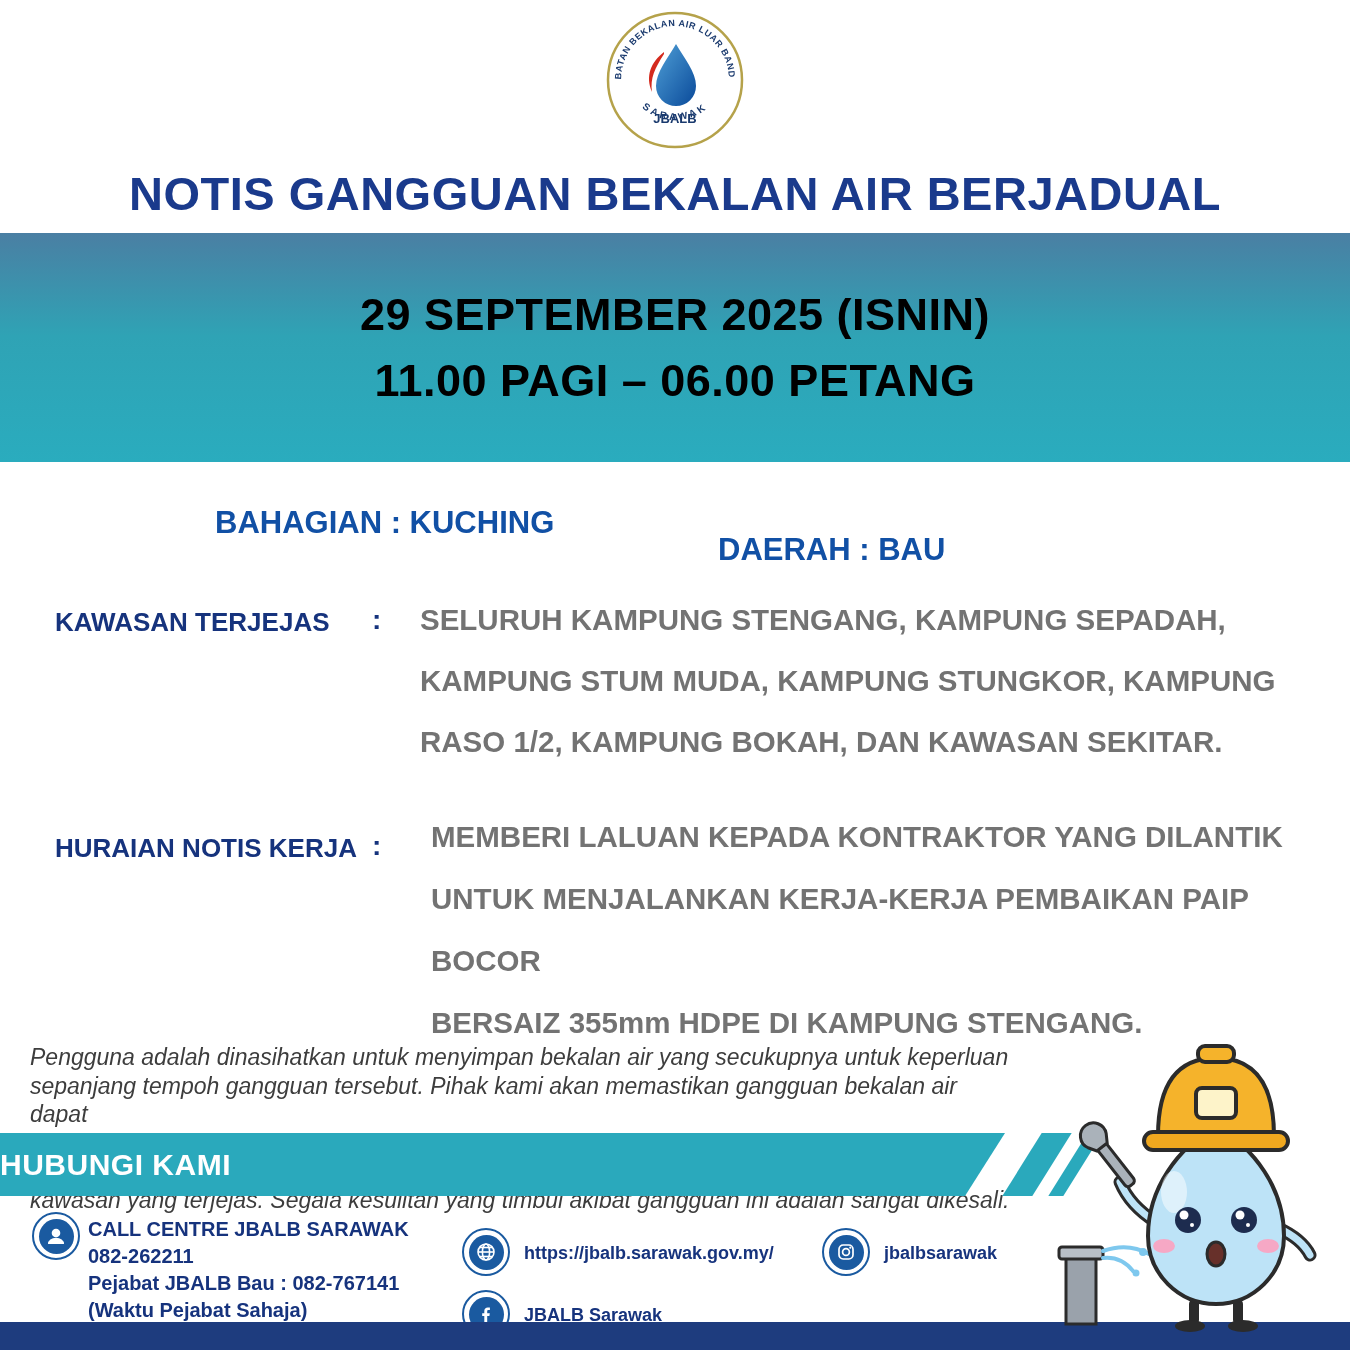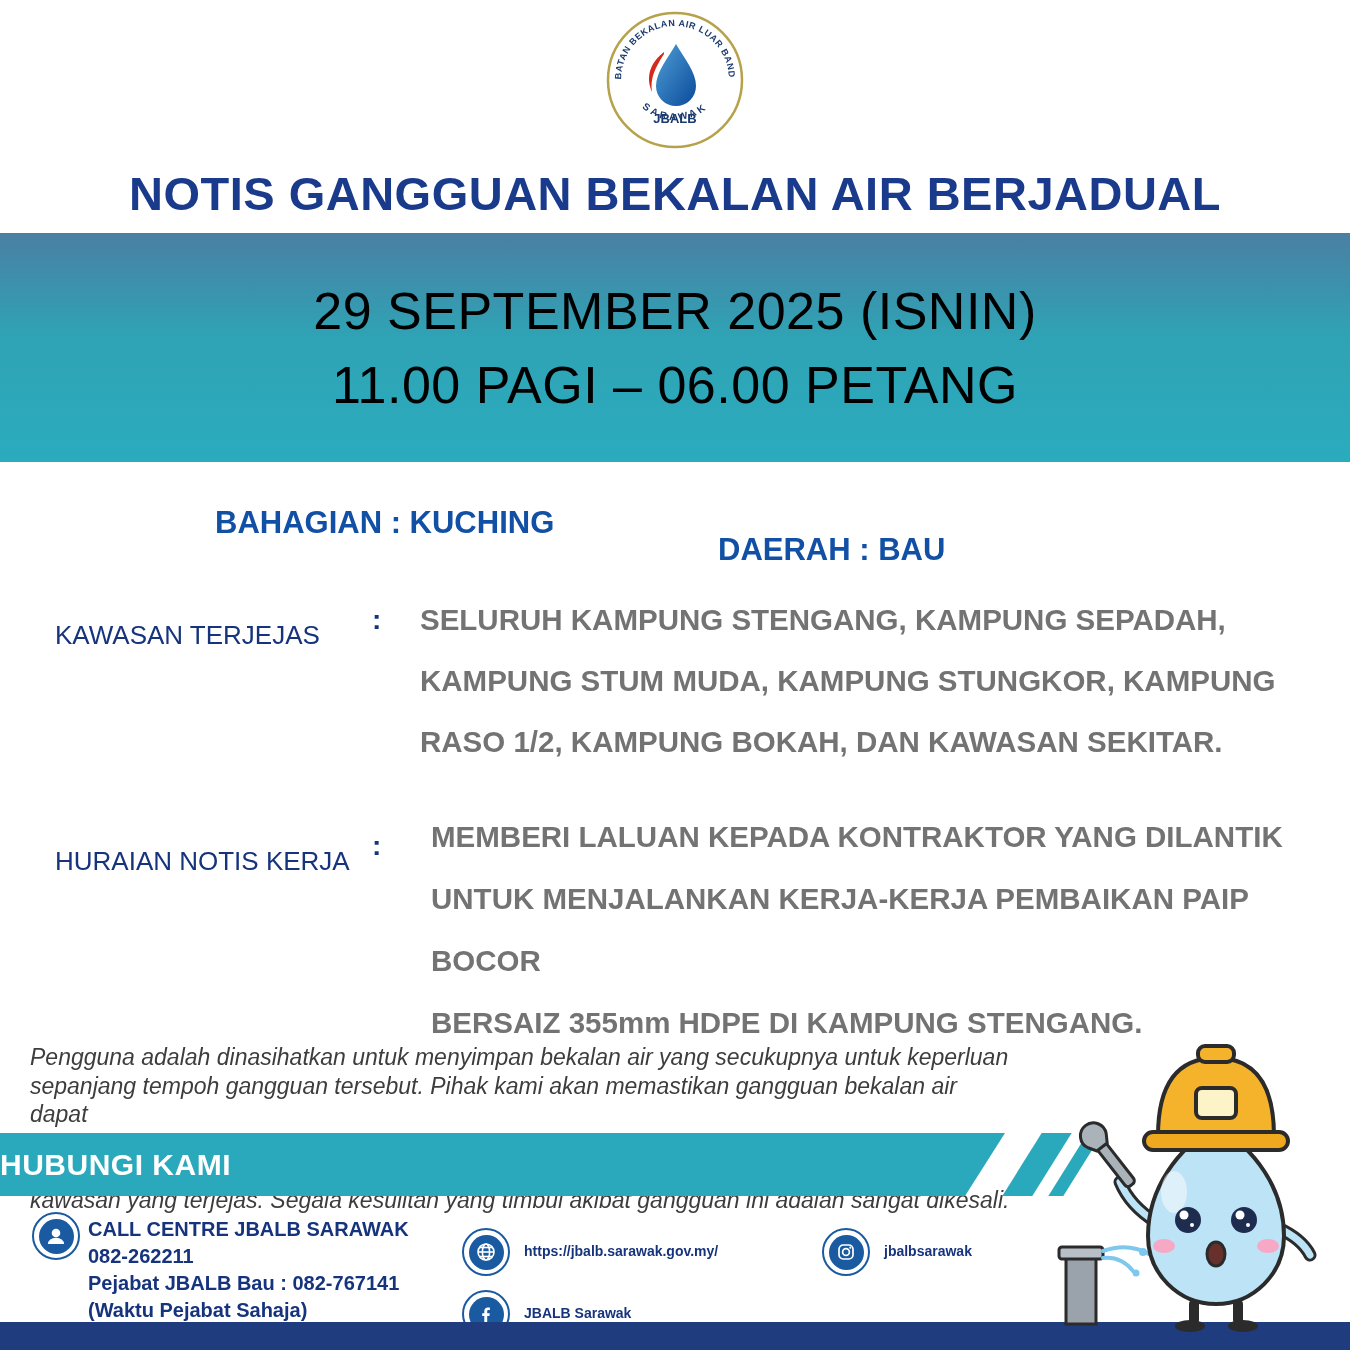--- a/index.html
+++ b/index.html
@@ -17,27 +17,27 @@
     text-align:center; font-size:47px; font-weight:bold;
     color:#1a3a8c; letter-spacing:0.5px;
   }
   
   .banner {
     position:absolute; left:0; top:233px; width:1350px; height:229px;
     background:linear-gradient(180deg, #4a7fa3 0%, #2fa3b5 45%, #2aacbe 100%);
     display:flex; flex-direction:column; align-items:center; justify-content:center;
     gap:14px;
   }
-  .banner .line { color:#000; font-weight:normal; font-size:52px; letter-spacing:0.5px; }
+  .banner .line { color:#000; font-weight:bold; font-size:45px; letter-spacing:0.5px; }
   
   .loc { position:absolute; font-size:31px; font-weight:bold; color:#1150a5; }
   .loc.bahagian { left:215px; top:505px; }
   .loc.daerah   { left:718px; top:532px; }
   
-  .d-label { position:absolute; left:55px; font-size:26px; font-weight:normal; color:#16337d;margin-top:13px; }
+  .d-label { position:absolute; left:55px; font-size:26px; font-weight:bold; color:#16337d; }
   .d-colon { position:absolute; left:372px; font-size:28px; font-weight:bold; color:#16337d; }
   .d-content { position:absolute; left:420px; width:900px; font-size:29.5px; font-weight:bold; color:#737373; }
   .kawasan-label { top:607px; } .kawasan-colon { top:604px; }
   .kawasan-content { top:589px; line-height:61px; }
   .huraian-label { top:833px; } .huraian-colon { top:830px; }
   .huraian-content { top:806px; line-height:62px;margin-left:11px; }
   
   .advisory { position:absolute; left:30px; top:1043px; width:980px;
     font-style:italic; font-size:23px; line-height:28.5px; color:#3d3d3d; }
   
@@ -50,21 +50,21 @@
   .contact-banner-text { color:#ffffff; font-weight:bold; font-size:30px; letter-spacing:0.5px; }
   .stripe { position:absolute; top:1133px; height:63px; background:#2aa9bc; transform:skewX(-32deg); }
   .stripe-1 { left:1022px; width:30px; }
   .stripe-2 { left:1068px; width:15px; }
   
   .c-icon { position:absolute; width:48px; height:48px; border-radius:50%;
     border:2.5px solid #1a5aa0; background:#fff;
     display:flex; align-items:center; justify-content:center; }
   .c-icon-inner { width:35px; height:35px; border-radius:50%; background:#1a5aa0;
     display:flex; align-items:center; justify-content:center; }
-  .c-text { position:absolute; color:#16337d; font-weight:bold; font-size:14px; }
+  .c-text { position:absolute; color:#16337d; font-weight:bold; font-size:18px; }
   .cc-block { position:absolute; left:88px; top:1216px; line-height:27px;
     color:#16337d; font-weight:bold; font-size:20px; }
   .icon-call { left:32px; top:1212px; }
   .icon-globe { left:462px; top:1228px; }
   .icon-fb { left:462px; top:1290px; }
   .icon-ig { left:822px; top:1228px; }
   .txt-url { left:524px; top:1243px; }
   .txt-fb  { left:524px; top:1305px; }
   .txt-ig  { left:884px; top:1243px; }
   

